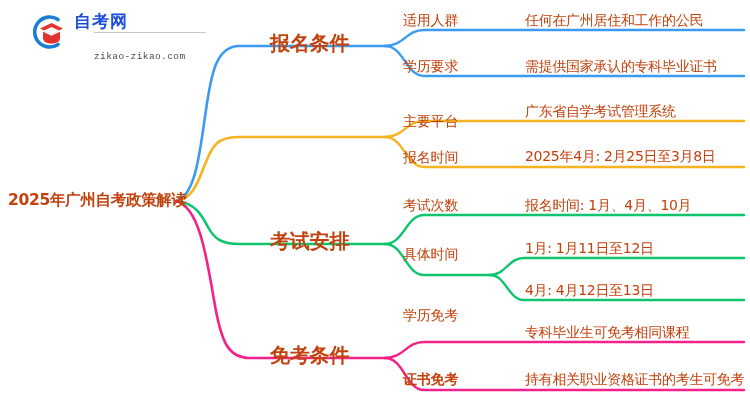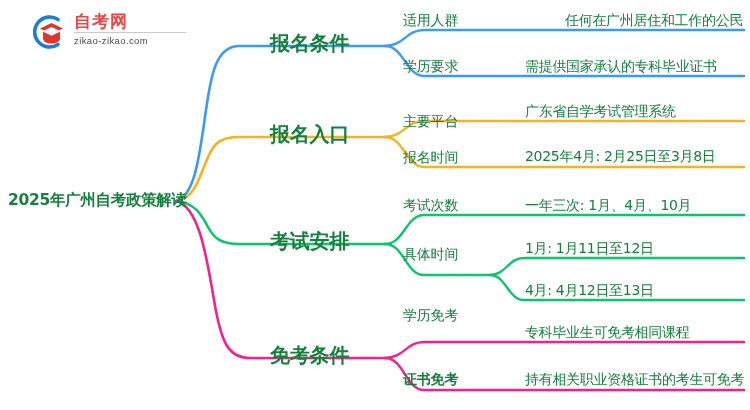--- a/index.html
+++ b/index.html
@@ -37,35 +37,36 @@
     position: absolute;
     left: 46px;
     top: 0px;
     width: 120px;
     height: 40px;
   }
   .logo-cn {
     font-family: "DejaVu Sans", "Liberation Sans", sans-serif;
     font-size: 17px;
     font-weight: bold;
-    color: #ef4444;
+    color: #1d4ed8;
     letter-spacing: 1px;
     line-height: 21px;
     white-space: nowrap;
   }
   .logo-url {
-    font-family: Liberation Sans, sans-serif;
+    font-family: Liberation Mono, monospace;
     font-size: 9.5px;
     color: #4a4a4a;
     letter-spacing: 0.4px;
     line-height: 13px;
     white-space: nowrap;
     border-top: 1px solid #c9c9c9;
-    padding-top: 1px;
+    padding-top: 17px;
     width: 112px;
+    margin-left: 20px;
   }
 
   
   #map-svg {
     position: absolute;
     left: 0;
     top: 0;
     width: 750px;
     height: 410px;
   }
@@ -78,21 +79,21 @@
   .twig-path {
     fill: none;
     stroke-width: 2.4;
     stroke-linecap: round;
     stroke-linejoin: round;
   }
 
   .node-label {
     position: absolute;
     font-family: "DejaVu Sans", "Liberation Sans", sans-serif;
-    color: #15803d;
+    color: #c2410c;
     white-space: nowrap;
   }
   .root-label {
     font-size: 15.5px;
     font-weight: bold;
     letter-spacing: -0.3px;
   }
   .lvl1-label {
     font-size: 20px;
     font-weight: bold;
@@ -147,33 +148,32 @@
 
     <path class="branch-path" stroke="#f5218a" d="M176,201 C198,206 206,252 214,300 C221,342 228,358 250,358 L385,358"></path>
     <path class="twig-path" stroke="#f5218a" d="M385,358 C404,358 406,342 424,342 L744,342"></path>
     <path class="twig-path" stroke="#f5218a" d="M385,358 C404,358 406,390 424,390 L744,390"></path>
   </svg>
 
   <div class="node-label root-label" style="left:8px; top:190px;">2025年广州自考政策解读</div>
 
   <div class="node-label lvl1-label" style="left:270px; top:30px;">报名条件</div>
   <div class="node-label lvl2-label" style="left:403px; top:12px;">适用人群</div>
-  <div class="node-label leaf-label" style="left:525px; top:12px;margin-left:40px;">任何在广州居住和工作的公民</div>
+  <div class="node-label leaf-label" style="left:525px; top:12px;">任何在广州居住和工作的公民</div>
   <div class="node-label lvl2-label" style="left:403px; top:58px;">学历要求</div>
   <div class="node-label leaf-label" style="left:525px; top:58px;">需提供国家承认的专科毕业证书</div>
 
-  <div class="node-label lvl1-label" style="left:270px; top:121px;">报名入口</div>
   <div class="node-label lvl2-label" style="left:403px; top:113px;">主要平台</div>
   <div class="node-label leaf-label" style="left:525px; top:103px;">广东省自学考试管理系统</div>
   <div class="node-label lvl2-label" style="left:403px; top:149px;">报名时间</div>
   <div class="node-label leaf-label" style="left:525px; top:148px;">2025年4月: 2月25日至3月8日</div>
 
   <div class="node-label lvl1-label" style="left:270px; top:228px;">考试安排</div>
   <div class="node-label lvl2-label" style="left:403px; top:197px;">考试次数</div>
-  <div class="node-label leaf-label" style="left:525px; top:197px;">一年三次: 1月、4月、10月</div>
+  <div class="node-label leaf-label" style="left:525px; top:197px;">报名时间: 1月、4月、10月</div>
   <div class="node-label lvl2-label" style="left:403px; top:246px;">具体时间</div>
   <div class="node-label leaf-label" style="left:525px; top:240px;">1月: 1月11日至12日</div>
   <div class="node-label leaf-label" style="left:525px; top:282px;">4月: 4月12日至13日</div>
 
   <div class="node-label lvl1-label" style="left:270px; top:342px;">免考条件</div>
   <div class="node-label lvl2-label" style="left:403px; top:307px;">学历免考</div>
   <div class="node-label leaf-label" style="left:525px; top:324px;">专科毕业生可免考相同课程</div>
   <div class="node-label lvl2-label" style="left:403px; top:371px;font-weight:bold;">证书免考</div>
   <div class="node-label leaf-label" style="left:525px; top:371px;">持有相关职业资格证书的考生可免考</div>
 

